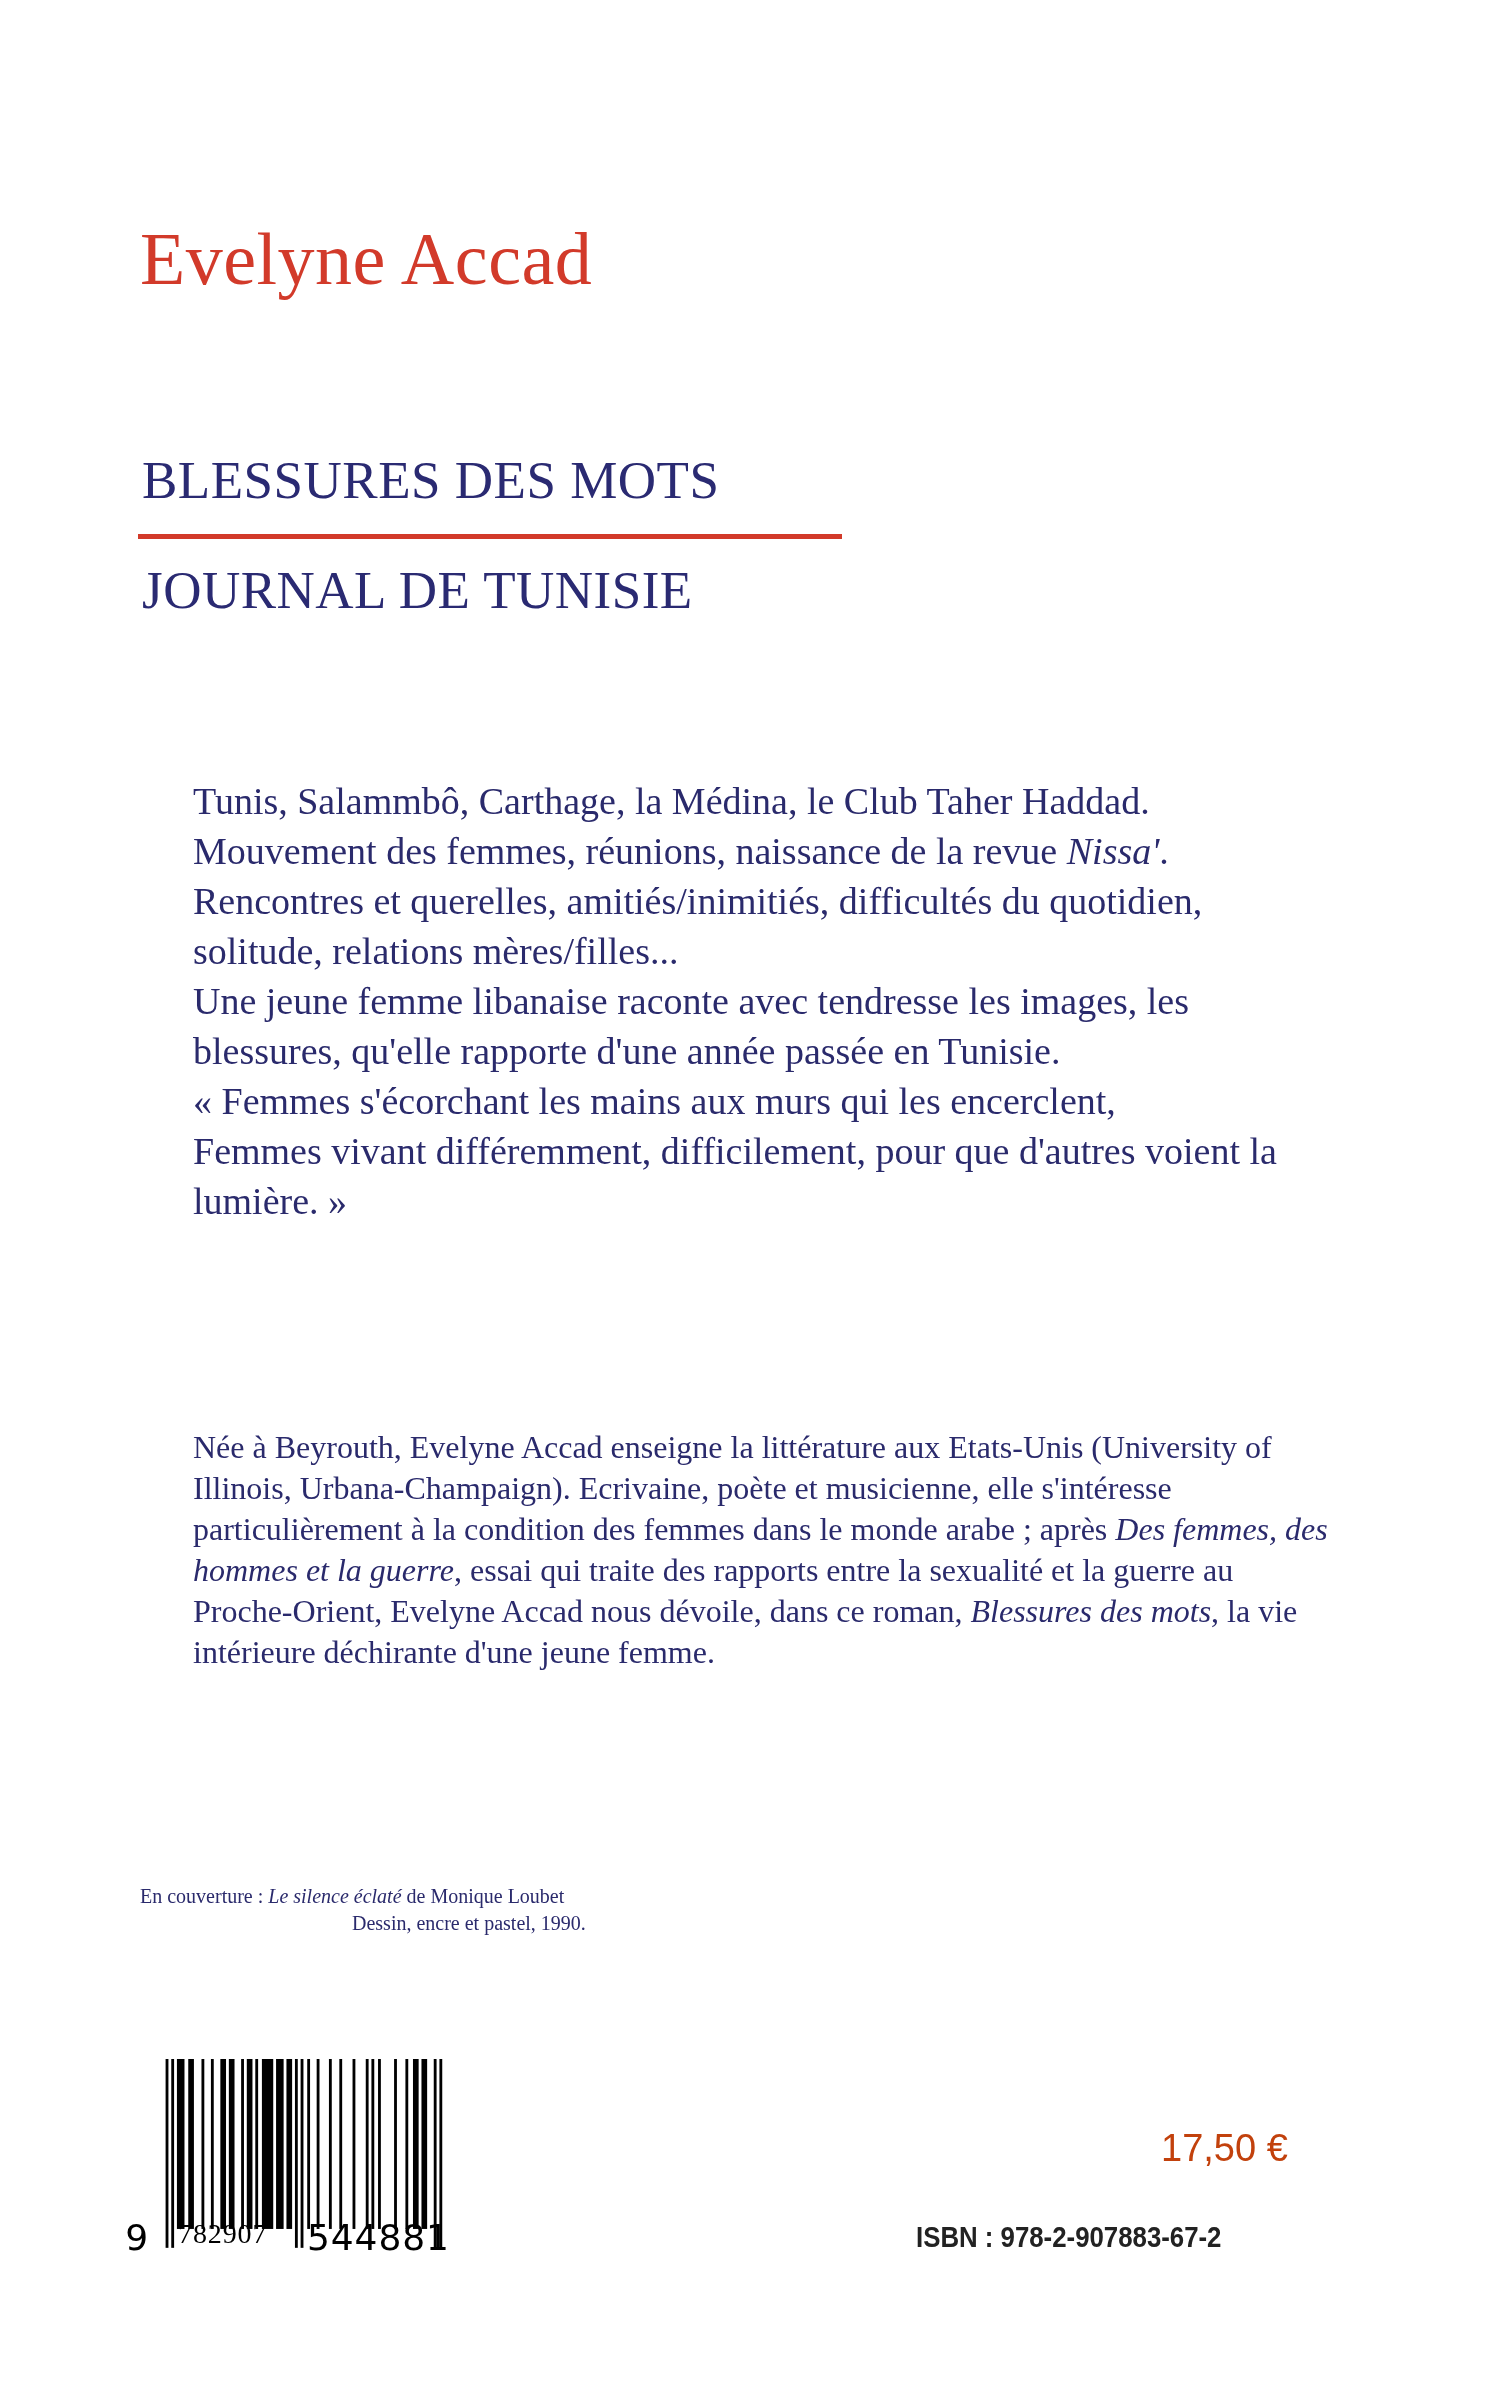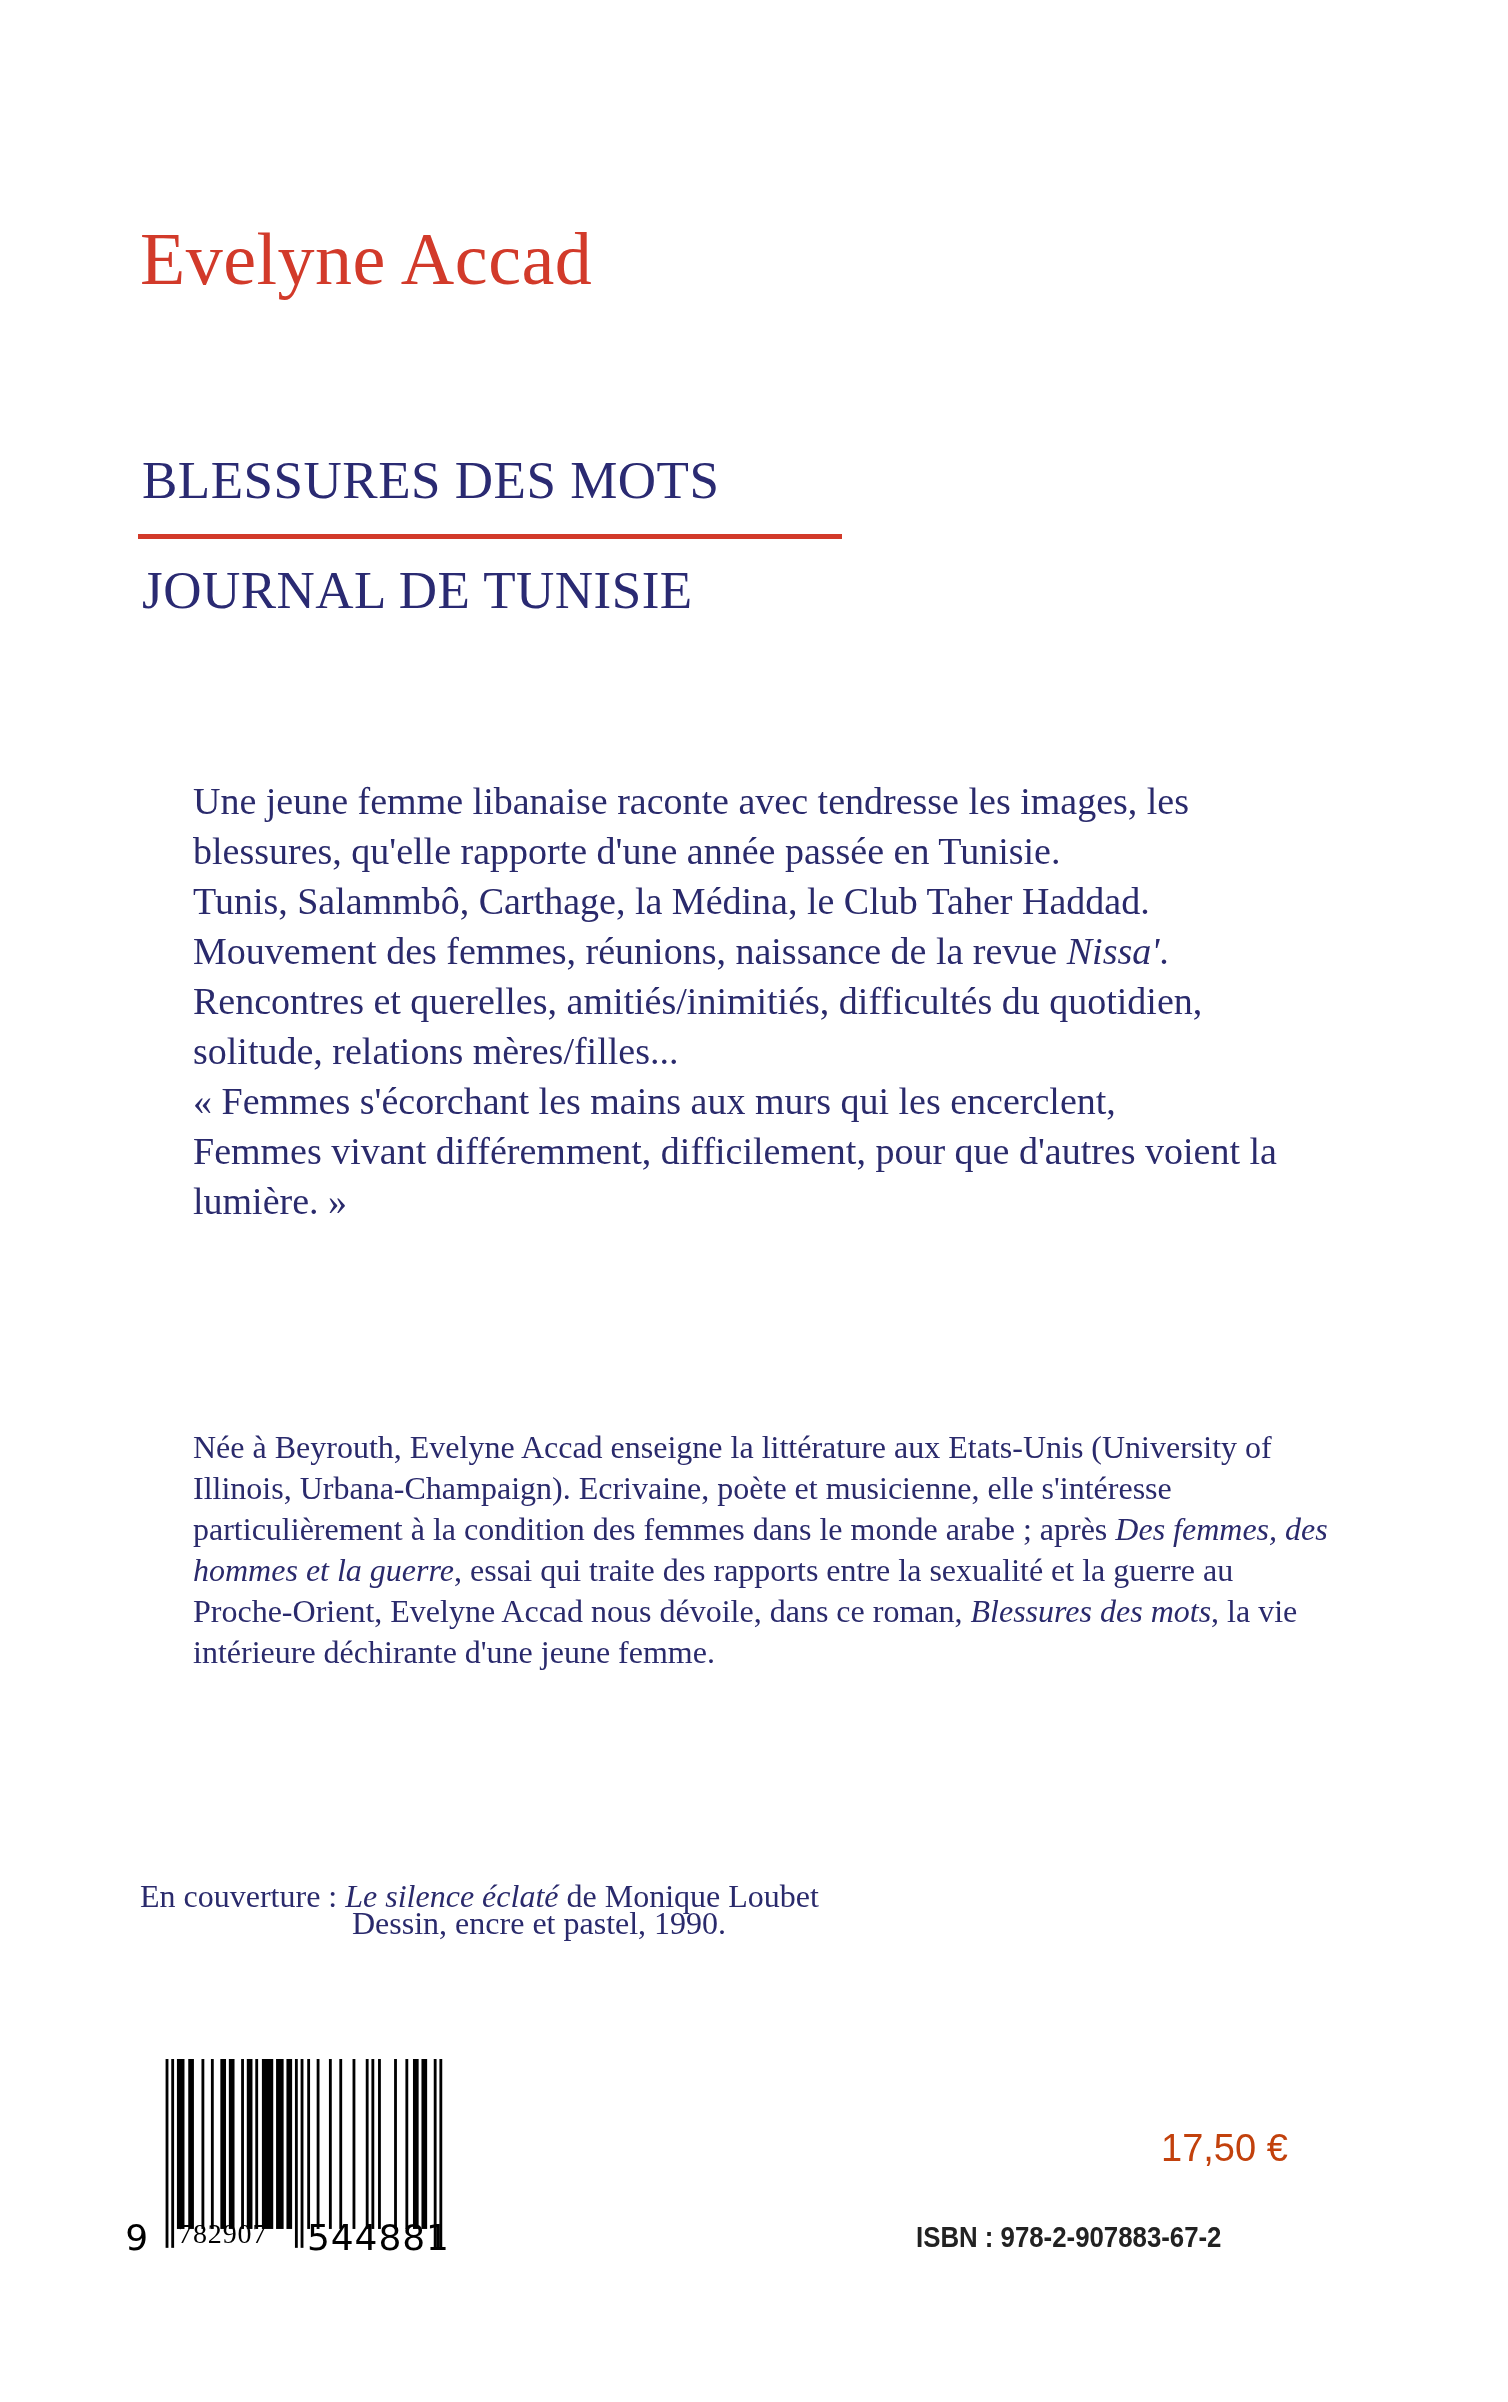--- a/index.html
+++ b/index.html
@@ -9,41 +9,41 @@
   .author { left: 140px; top: 222px; font-size: 74px; color: #d23a2a; letter-spacing: 0.5px;
             font-family: "Liberation Serif", serif; white-space: nowrap; line-height: 1; }
   .title1 { left: 142px; top: 454px; font-size: 53px; color: #2a2a72; letter-spacing: 0.5px; white-space: nowrap; line-height: 1; }
   .rule { left: 138px; top: 534px; width: 704px; height: 4.7px; background: #d23a2a; }
   .title2 { left: 142px; top: 564px; font-size: 53px; color: #2a2a72; letter-spacing: 0.5px; white-space: nowrap; line-height: 1; }
   .blurb { left: 140px; top: 776px; width: 1192px; font-size: 38px; line-height: 50px; color: #2a2a6c; }
   .blurb p { margin: 0; }
   .indent { padding-left: 53px; }
   .bio { left: 140px; top: 1427px; width: 1192px; font-size: 32px; line-height: 41px; color: #2a2a6c; }
   .bio p { margin: 0; }
-  .credits { left: 140px; top: 1883px; font-size: 32px; line-height: 26.5px; color: #2a2a6c; white-space: nowrap; }
+  .credits { left: 140px; top: 1883px; font-size: 20px; line-height: 26.5px; color: #2a2a6c; white-space: nowrap; }
   .credits .line2 { padding-left: 212px; }
   .barcode-wrap { left: 131px; top: 2059px; width: 360px; height: 203px; }
   .barcode-wrap svg { display: block; }
   .price { left: 1161px; top: 2129px; font-size: 38px; color: #c2410c; font-family: "Liberation Sans", sans-serif; white-space: nowrap; line-height: 1; }
   .isbn { left: 916px; top: 2222px; font-size: 30px; color: #222; font-weight: bold; font-family: "Liberation Sans", sans-serif;
           white-space: nowrap; transform: scaleX(0.86); transform-origin: left top; line-height: 1; }
   i { font-style: italic; }
 </style>
 </head>
 <body>
 
 <div class="abs author">Evelyne Accad</div>
 
 <div class="abs title1">BLESSURES DES MOTS</div>
 <div class="abs rule"></div>
 <div class="abs title2">JOURNAL DE TUNISIE</div>
 
 <div class="abs blurb">
+  <p class="indent"><span>Tunis, Salammbô, Carthage, la Médina, le Club Taher Haddad. Mouvement des femmes, réunions, naissance de la revue </span><i>Nissa'</i><span>. Rencontres et querelles, amitiés/inimitiés, difficultés du quotidien, solitude, relations mères/filles...</span></p>
   <p class="indent">Une jeune femme libanaise raconte avec tendresse les images, les blessures, qu'elle rapporte d'une année passée en Tunisie.</p>
-  <p class="indent"><span>Tunis, Salammbô, Carthage, la Médina, le Club Taher Haddad. Mouvement des femmes, réunions, naissance de la revue </span><i>Nissa'</i><span>. Rencontres et querelles, amitiés/inimitiés, difficultés du quotidien, solitude, relations mères/filles...</span></p>
   <p class="indent">« Femmes s'écorchant les mains aux murs qui les encerclent,</p>
   <p class="indent">Femmes vivant différemment, difficilement, pour que d'autres voient la lumière. »</p>
 </div>
 
 <div class="abs bio">
   <p class="indent"><span>Née à Beyrouth, Evelyne Accad enseigne la littérature aux Etats-Unis (University of Illinois, Urbana-Champaign). Ecrivaine, poète et musicienne, elle s'intéresse particulièrement à la condition des femmes dans le monde arabe ; après </span><i>Des femmes, des hommes et la guerre</i><span>, essai qui traite des rapports entre la sexualité et la guerre au Proche-Orient, Evelyne Accad nous dévoile, dans ce roman, </span><i>Blessures des mots</i><span>, la vie intérieure déchirante d'une jeune femme.</span></p>
 </div>
 
 <div class="abs credits">
   <div><span>En couverture : </span><i>Le silence éclaté</i><span> de Monique Loubet</span></div>

